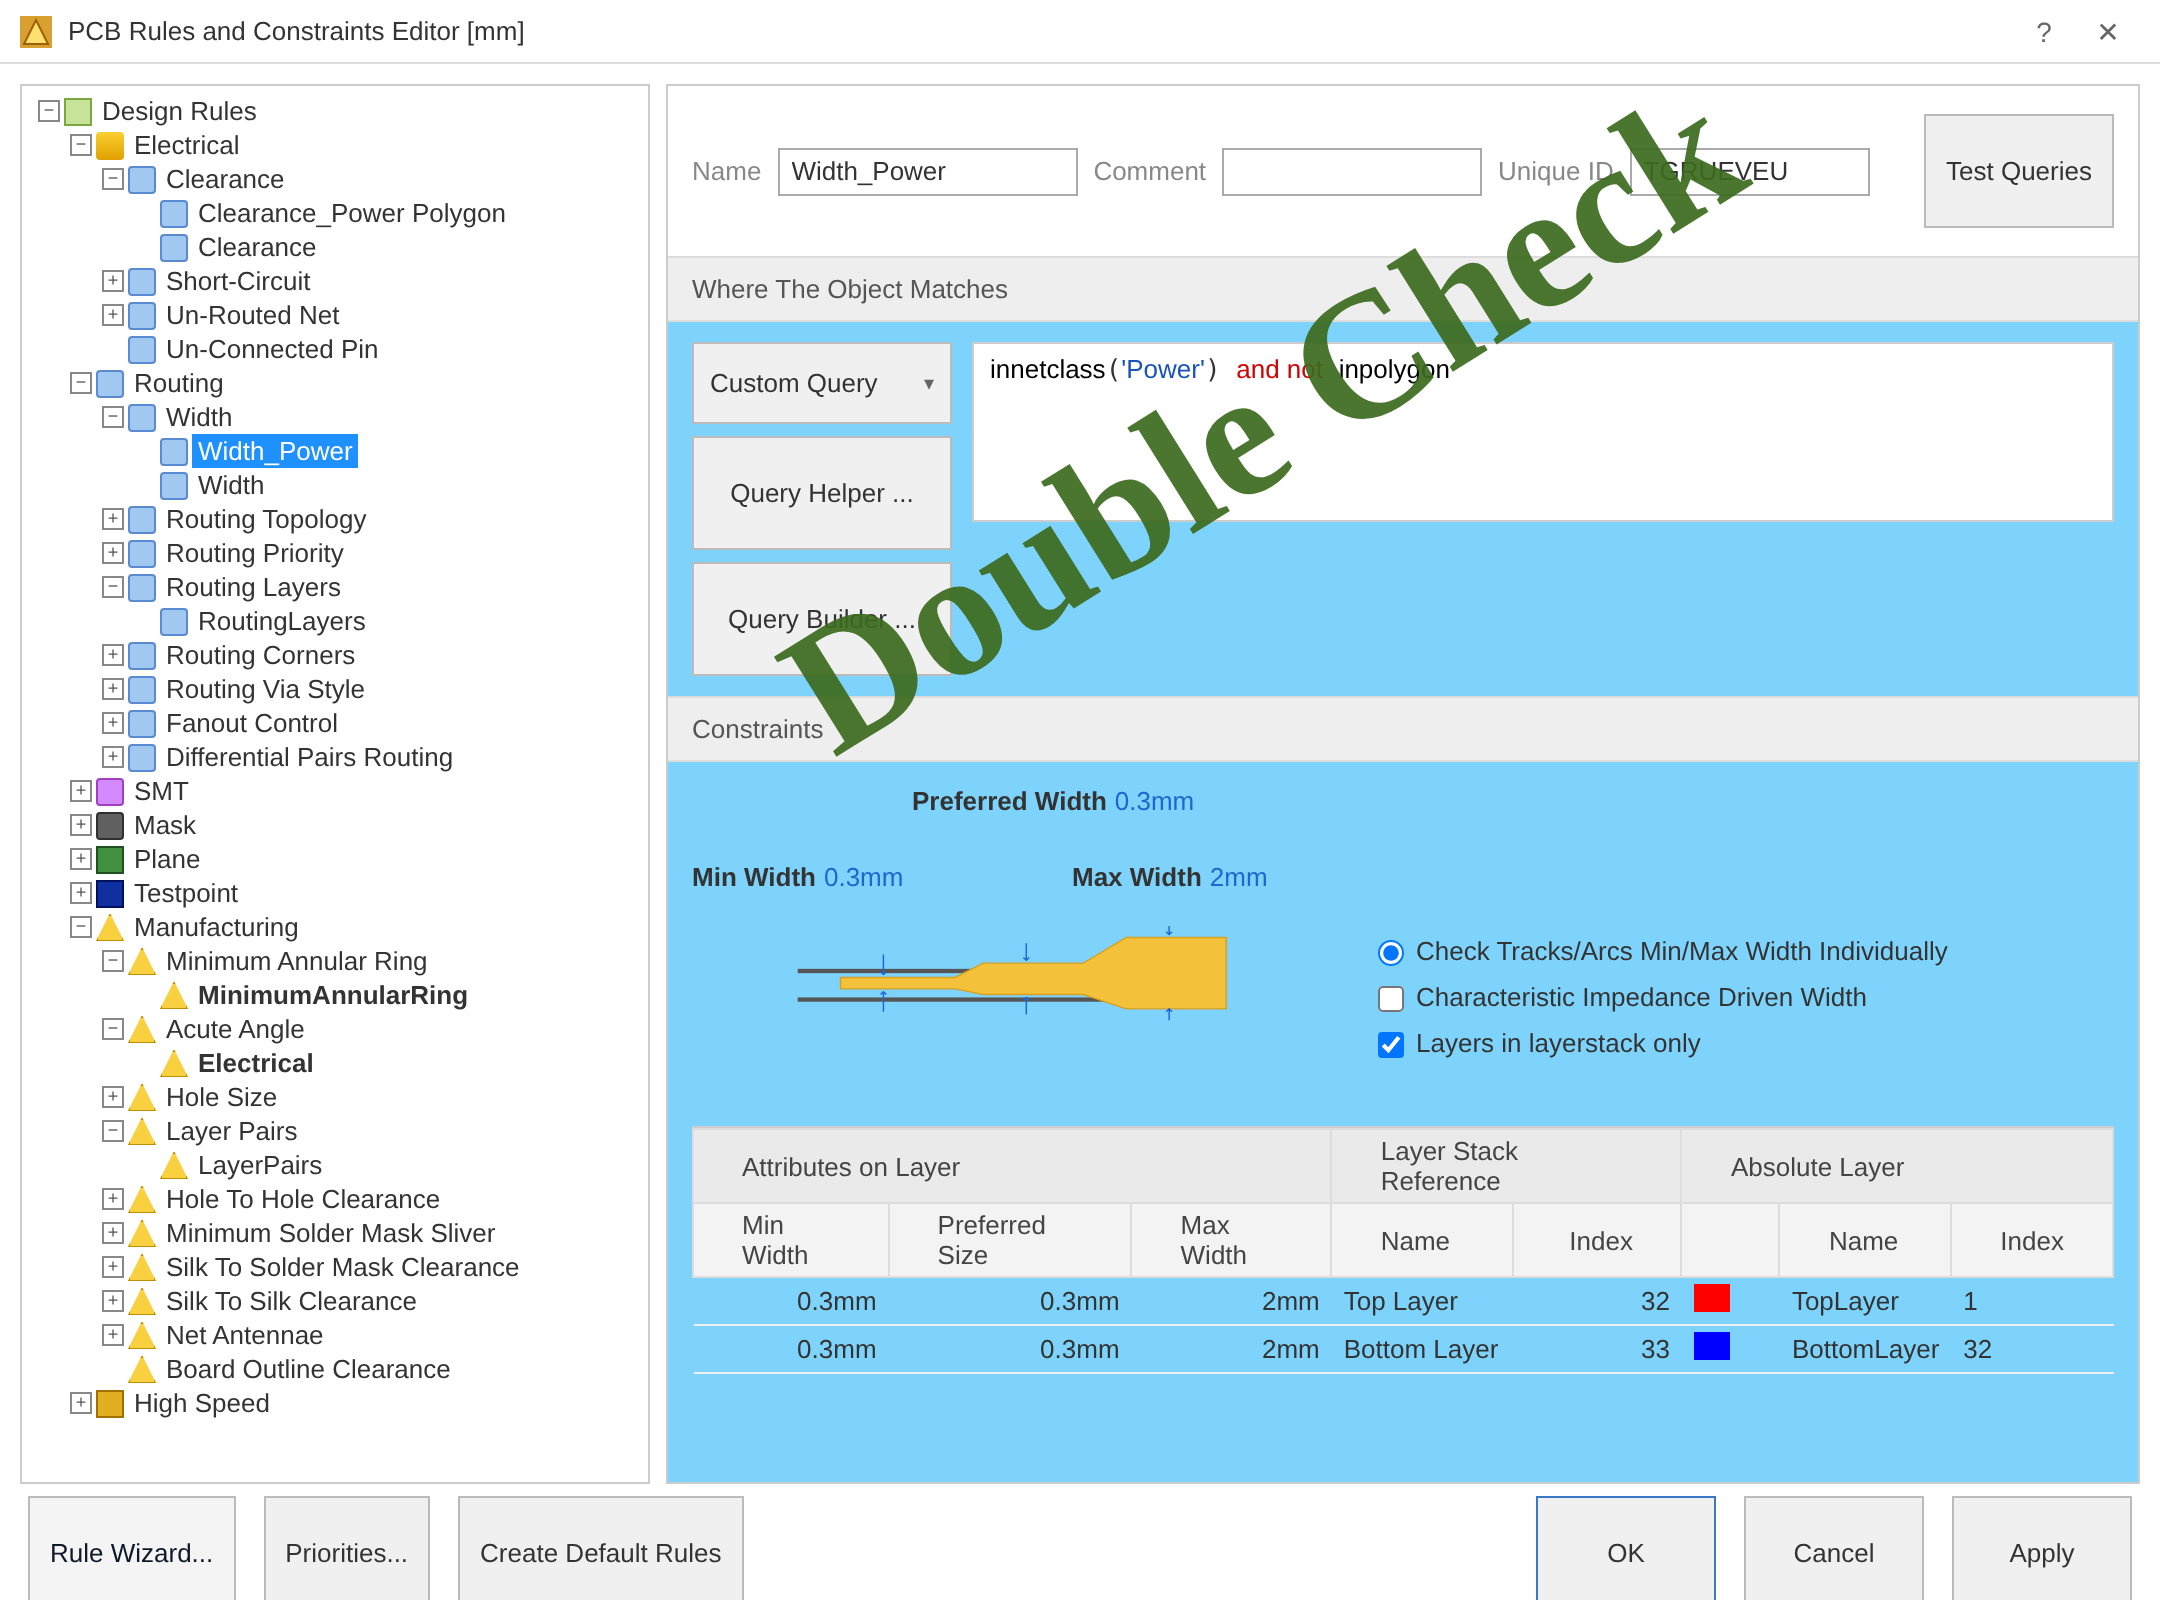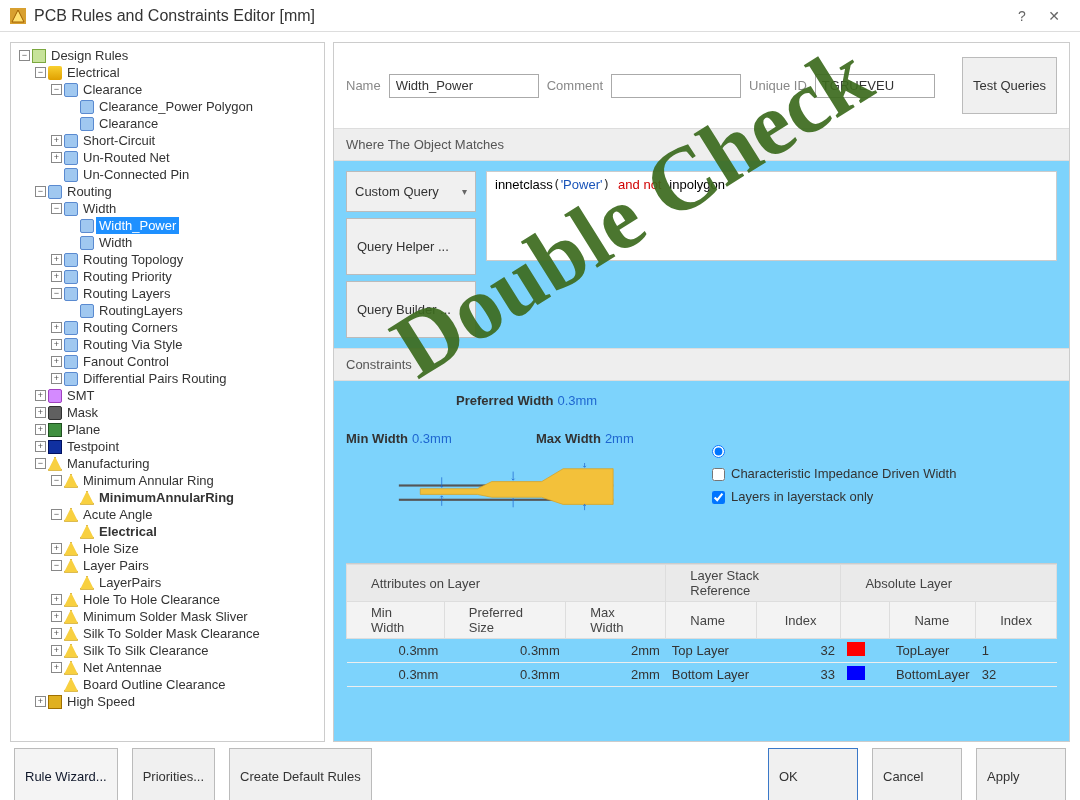--- a/index.html
+++ b/index.html
@@ -1,19 +1,19 @@
 <!DOCTYPE html>
 <html><head>
 <meta charset="utf-8">
 <style>
 *{box-sizing:border-box;margin:0;padding:0;font-family:"Segoe UI",Arial,sans-serif;font-size:13px;color:#333}
 body{background:#fff;width:1080px;height:800px;overflow:hidden;position:relative}
 .titlebar{height:32px;background:#fff;display:flex;align-items:center;padding:0 10px;border-bottom:1px solid #ddd}
 .titlebar .icon{width:16px;height:16px;margin-right:8px}
-.titlebar .title{flex:1;font-size:16px}
+.titlebar .title{flex:1;font-size:13px}
 .titlebar .btn{width:32px;text-align:center;font-size:14px;color:#666;cursor:pointer}
 .main{display:flex;height:720px;padding:10px;gap:8px}
 .treecol{width:315px;border:1px solid #ccc;background:#fff;overflow:auto;padding:4px 0}
 .tree ul{list-style:none;padding-left:16px}
 .tree>ul{padding-left:6px}
 .tree li{white-space:nowrap;line-height:17px;padding:0}
 .tree .row{display:flex;align-items:center;gap:2px;padding:0 2px}
 .tree .tg{width:11px;height:11px;border:1px solid #888;font-size:9px;line-height:9px;text-align:center;color:#555;background:#fff;cursor:pointer;display:inline-block}
 .tree .sp{width:11px;display:inline-block}
 .tree .ic{width:14px;height:14px;display:inline-block}
@@ -26,34 +26,34 @@
 .ic-smt{background:#d48aff;border:1px solid #a040c0;border-radius:2px}
 .ic-mask{background:#606060;border:1px solid #303030;border-radius:2px}
 .ic-plane{background:#409040;border:1px solid #205020}
 .ic-test{background:#1030a0;border:1px solid #001060}
 .ic-manuf{background:#f8d040;border:1px solid #c09000;clip-path:polygon(0 100%,50% 0,100% 100%)}
 .ic-hs{background:#e0b020;border:1px solid #a07000}
 .rightcol{flex:1;border:1px solid #ccc;background:#7dd3fc;display:flex;flex-direction:column;overflow:hidden}
 .toprow{display:flex;align-items:center;padding:14px 12px;gap:8px;background:#fff}
 .fldlbl{color:#888;font-size:13px}
 .txtinput{border:1px solid #aaa;padding:3px 6px;height:24px;background:#fff}
-.btn2{border:1px solid #bbb;background:#f0f0f0;padding:20px 10px;cursor:pointer;min-width:80px;}
+.btn2{border:1px solid #bbb;background:#f0f0f0;padding:20px 10px;cursor:pointer;min-width:80px;text-align:center}
 .btn2.disabled{color:#0f172a;background:#f4f4f4}
 .btn2.primary{border:1px solid #3a78c8}
 .section-h{background:#eee;border-top:1px solid #ddd;border-bottom:1px solid #ddd;padding:8px 12px;font-weight:normal;color:#555}
 .querysec{display:flex;padding:10px 12px;gap:10px}
 .qleft{display:flex;flex-direction:column;gap:6px;width:130px}
 .dropdown{border:1px solid #bbb;background:#f0f0f0;padding:12px 8px;display:flex;justify-content:space-between;align-items:center;cursor:pointer}
 .dropdown::after{content:"▾";color:#666;font-size:10px}
 .qtext{flex:1;border:1px solid #ccc;background:#fff;padding:5px 8px;font-family:Consolas,monospace;font-size:13px;height:90px}
 .qtext .fn{color:#000}
 .qtext .str{color:#1853b8}
 .qtext .kw{color:#d00000;font-weight:normal}
 .constraintbody{padding:12px;display:flex;flex-direction:column;gap:6px;flex:1;overflow:hidden}
-.widthrow{display:flex;align-items:flex-start;gap:46px}
+.widthrow{display:flex;align-items:center;gap:23px}
 .widthdiagram{width:320px;height:160px;position:relative}
 .wdlabel{position:absolute;font-weight:bold;color:#555}
 .wdval{color:#1e66d0;font-weight:normal;margin-left:4px}
 .trackshape{position:absolute;top:70px;left:10px;width:300px;height:50px}
 .checks{flex:1;display:flex;flex-direction:column;gap:8px;padding-top:50px}
 .radio,.chk{display:flex;align-items:flex-start;gap:6px;cursor:pointer}
 .radio input,.chk input{margin-top:2px}
 .tablewrap{border-top:1px solid #ccc;margin-top:4px}
 .tbl{width:100%;border-collapse:collapse;font-size:12.5px}
 .tbl th{background:#f3f3f3;border:1px solid #ddd;padding:3px 24px;text-align:left;font-weight:normal;color:#444}
@@ -416,20 +416,21 @@
             <rect x="0" y="50" width="300" height="3" fill="#555"></rect>
             <path d="M30 36 L110 36 L130 26 L200 26 L230 8 L300 8 L300 58 L230 58 L200 48 L130 48 L110 44 L30 44 Z" fill="#f3c13a" stroke="#d8a020"></path>
             <path d="M60 20 L60 34 M58 32 L60 34 L62 32 M60 60 L60 46 M58 48 L60 46 L62 48" stroke="#1e66d0" fill="none"></path>
             <path d="M160 12 L160 24 M158 22 L160 24 L162 22 M160 62 L160 50 M158 52 L160 50 L162 52" stroke="#1e66d0" fill="none"></path>
             <path d="M260 -4 L260 6 M258 4 L260 6 L262 4 M260 66 L260 58 M258 60 L260 58 L262 60" stroke="#1e66d0" fill="none"></path>
           </svg>
         </div>
         <div class="checks">
           <label class="radio">
               <input type="radio" checked="" style="">
+              <span>Check Tracks/Arcs Min/Max Width Individually</span>
             </label>
           <label class="chk">
               <input type="checkbox" style="">
               <span>Characteristic Impedance Driven Width</span>
             </label>
           <label class="chk">
               <input type="checkbox" checked="" style="">
               <span>Layers in layerstack only</span>
             </label>
         </div>

